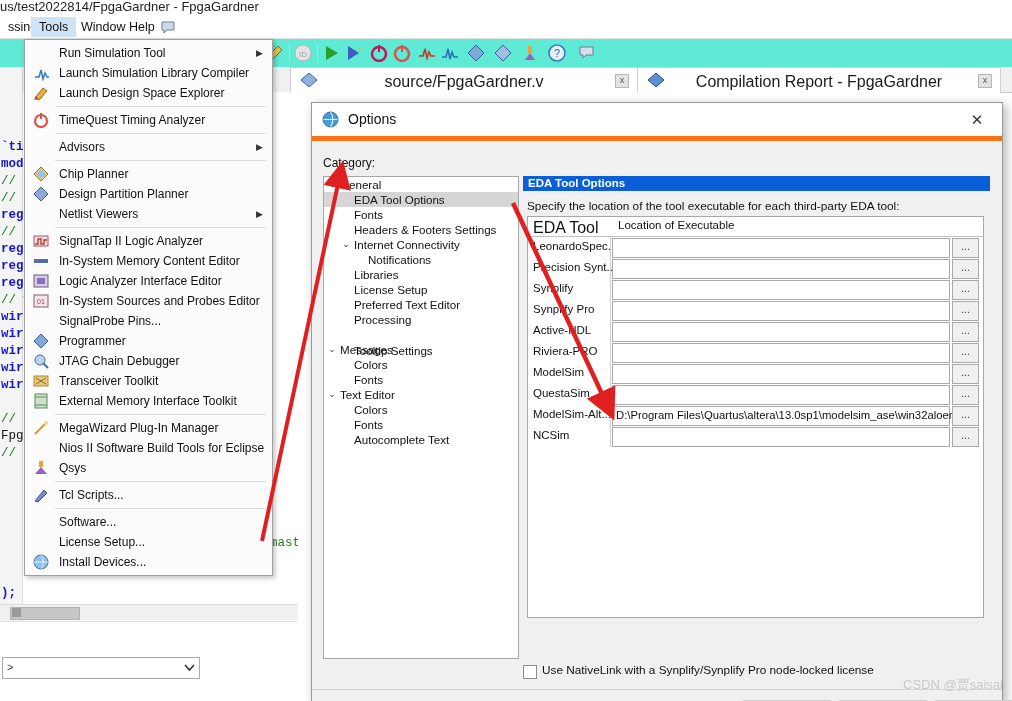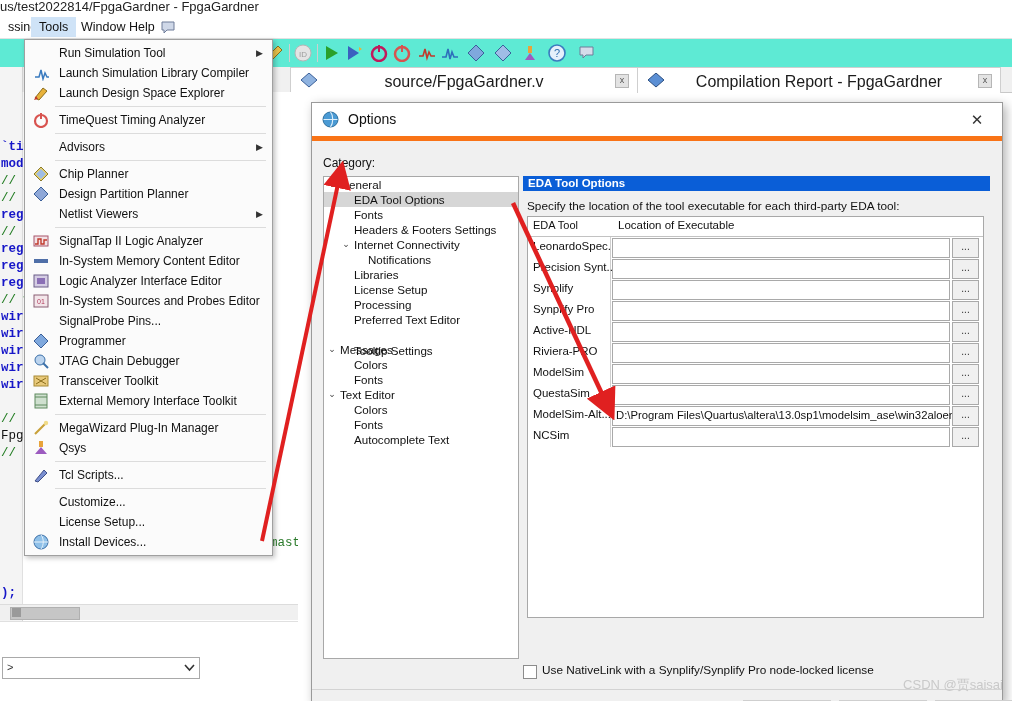--- a/index.html
+++ b/index.html
@@ -74,21 +74,21 @@
   .tnode{position:relative;height:15px;line-height:15px;font-size:11.6px;color:#111;white-space:nowrap;cursor:default;}
   .tnode .tw{position:absolute;left:0;top:0;width:16px;text-align:center;font-size:9px;color:#444;}
   .tnode.sel{background:#d6d6d6;}
 
   #panel{position:absolute;left:211px;top:33px;width:467px;height:481px;background:#f0f0f0;}
   #panel-head{position:absolute;left:0;top:0;width:100%;height:15px;background:#0a5ed7;}
   #panel-head .t{position:absolute;left:5px;top:0;line-height:15px;color:#fff;font-size:11.5px;font-weight:bold;}
   #panel-desc{position:absolute;left:4px;top:23px;font-size:11.8px;color:#111;}
   #eda-table{position:absolute;left:4px;top:40px;width:455px;height:400px;background:#fff;border:1px solid #a8a8a8;}
   .thead{position:absolute;left:0;top:0;width:100%;height:19px;background:#fff;border-bottom:1px solid #c2c2c2;}
-  .thead .c1{position:absolute;left:5px;top:2px;font-size:11px;color:#111;}
+  .thead .c1{position:absolute;left:5px;top:2px;font-size:16px;color:#111;}
   .thead .c2{position:absolute;left:90px;top:2px;font-size:11.5px;color:#111;}
   .trow{position:absolute;left:0;width:100%;height:21px;}
   .trow .name{position:absolute;left:5px;top:3px;font-size:11.5px;color:#111;white-space:nowrap;}
   .trow .namecell{position:absolute;left:0;top:0;width:82px;height:21px;border-right:1px solid #cfcfcf;}
   .trow .field{position:absolute;left:84px;top:1px;width:336px;height:18px;background:#fff;border:1px solid #a9a9a9;}
   .trow .field .v{position:absolute;left:3px;top:2px;font-size:11.3px;color:#111;white-space:nowrap;}
   .trow .browse{position:absolute;left:424px;top:1px;width:25px;height:18px;background:#f0f0f0;border:1px solid #a9a9a9;
       text-align:center;font-size:10px;line-height:15px;color:#333;}
 
   #nativelink{position:absolute;left:211px;top:522px;}
@@ -335,30 +335,31 @@
     <div class="mrow"><span class="mico"><svg width="16" height="16">
           <rect x="2" y="1" width="12" height="14" fill="#cfe0cf" stroke="#5f8a5f"></rect>
           <line x1="2" y1="4" x2="14" y2="4" stroke="#5f8a5f"></line>
           <line x1="2" y1="12" x2="14" y2="12" stroke="#5f8a5f"></line>
         </svg></span><span>External Memory Interface Toolkit</span></div>
     <div class="msep"></div>
     <div class="mrow"><span class="mico"><svg width="16" height="16">
           <line x1="2" y1="14" x2="12" y2="4" stroke="#c8a13a" stroke-width="2.2"></line>
           <circle cx="13" cy="3" r="2.2" fill="#f0dc8a"></circle>
         </svg></span><span>MegaWizard Plug-In Manager</span></div>
+    <div class="mrow"><span>Nios II Software Build Tools for Eclipse</span></div>
     <div class="mrow"><span class="mico"><svg width="16" height="16">
           <rect x="6" y="1" width="4" height="6" fill="#e8a33a"></rect>
           <polygon points="2,14 14,14 8,7" fill="#9c5bbf"></polygon>
         </svg></span><span>Qsys</span></div>
     <div class="msep"></div>
     <div class="mrow"><span class="mico"><svg width="16" height="16">
           <polygon points="2,14 11,3 14,6 5,15" fill="#7a8fd0" stroke="#3f4f88"></polygon>
         </svg></span><span>Tcl Scripts...</span></div>
     <div class="msep"></div>
-    <div class="mrow"><span>Customize...</span></div>
+    <div class="mrow"><span>Software...</span></div>
     <div class="mrow"><span>License Setup...</span></div>
     <div class="mrow"><span class="mico"><svg width="16" height="16">
           <circle cx="8" cy="8" r="7" fill="#8fc0e8" stroke="#3a6fa8"></circle>
           <path d="M1,8h14M8,1c3,3.5 3,10 0,14" fill="none" stroke="#e6f2fb"></path>
         </svg></span><span>Install Devices...</span></div>
   </div>
 
 <div class="abs" id="options-dialog">
   <div id="dlg-titlebar">
     <svg id="dlg-icon" width="17" height="17">
@@ -399,25 +400,25 @@
         <div class="tnode">
           <span class="tw" style="left: 14px;"></span>
           <span style="position: absolute; left: 30px; top: 0px;">Libraries</span>
         </div>
         <div class="tnode">
           <span class="tw" style="left: 14px;"></span>
           <span style="position: absolute; left: 30px; top: 0px;">License Setup</span>
         </div>
         <div class="tnode">
           <span class="tw" style="left: 14px;"></span>
+          <span style="position: absolute; left: 30px; top: 0px;">Preferred Text Editor</span>
+        </div>
+        <div class="tnode">
+          <span class="tw" style="left: 14px;"></span>
           <span style="position: absolute; left: 30px; top: 0px;">Processing</span>
-        </div>
-        <div class="tnode">
-          <span class="tw" style="left: 14px;"></span>
-          <span style="position: absolute; left: 30px; top: 0px;">Preferred Text Editor</span>
         </div>
         <div class="tnode">
           <span class="tw" style="left: 14px;"></span>
           <span style="position: absolute; left: 30px; top: 16px;">Tooltip Settings</span>
         </div>
         <div class="tnode">
           <span class="tw" style="left: 0px;">⌄</span>
           <span style="position: absolute; left: 16px; top: 0px;">Messages</span>
         </div>
         <div class="tnode">

